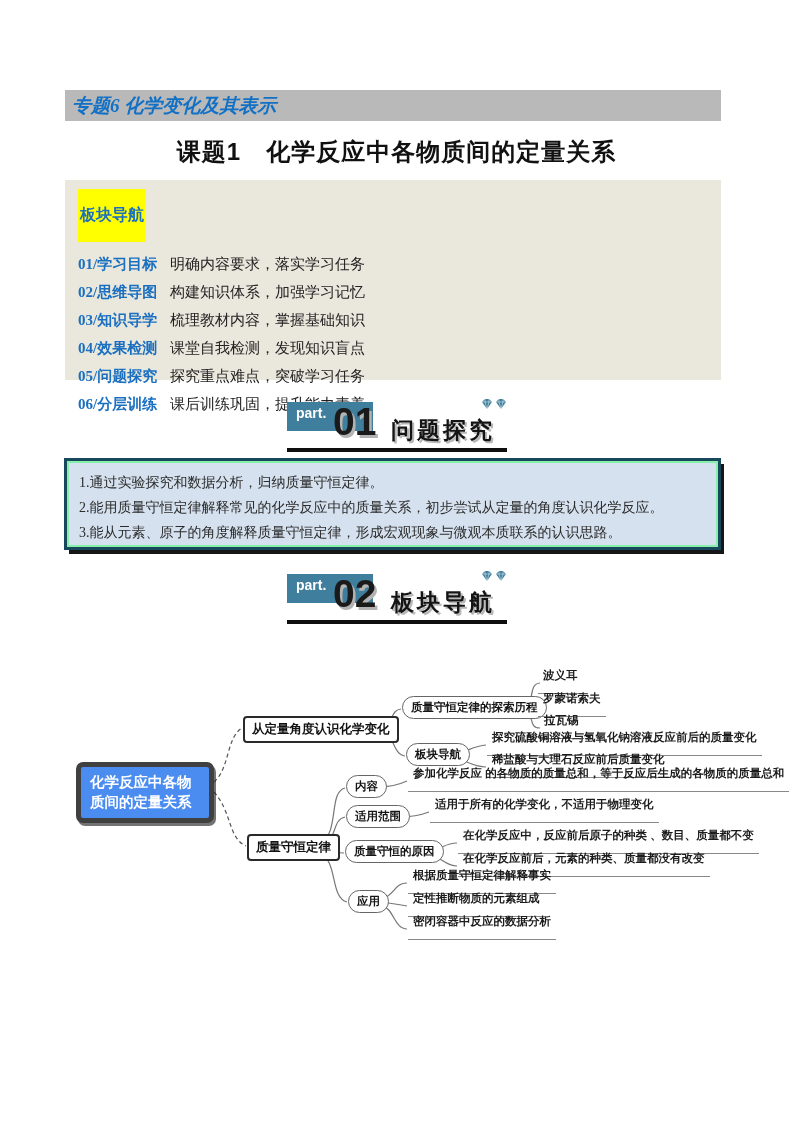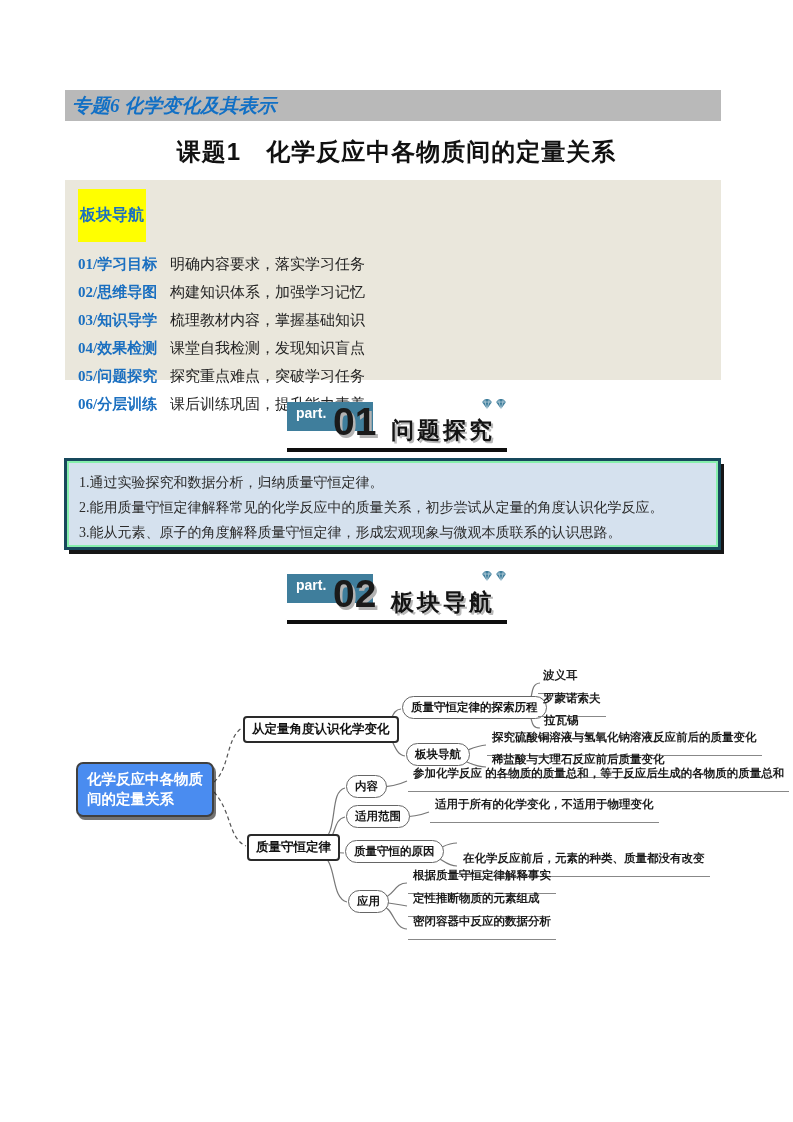--- a/index.html
+++ b/index.html
@@ -44,21 +44,21 @@
     box-shadow:4px 5px 0 -1px #161616; }
   .goals-inner { width:100%; height:100%; background:#d5e1ee; padding:7px 10px; }
   .goal-line { font-family:"Liberation Serif", serif; font-size:14px; color:#2b2b2b;
     line-height:25px; white-space:nowrap; }
 
   
   .mindmap { position:absolute; left:0; top:640px; width:793px; height:330px; }
   .mindmap svg { position:absolute; left:0; top:0; }
   .mm-node { position:absolute; white-space:nowrap; }
   .mm-root { left:76px; top:122px; width:138px; background:#4a8cf0; color:#fff;
-    border:2px solid #404040; border-radius:7px; padding:5px 9px;
+    border:5px solid #404040; border-radius:7px; padding:5px 9px;
     font-size:14.5px; font-weight:bold; line-height:1.4; white-space:normal;
     box-shadow:2px 3px 0 rgba(40,40,40,0.65); }
   .mm-branch { background:#fff; border:2px solid #2a2a2a; border-radius:4px;
     padding:3px 7px; font-size:12.5px; font-weight:bold; color:#111; }
   .mm-mid { background:#fff; border:1.6px solid #666; border-radius:12px;
     padding:3px 8px; font-size:11.5px; font-weight:bold; color:#151515; }
   .mm-leaf { font-size:11.5px; font-weight:bold; color:#1c1c1c;
     padding:0 5px 10px 5px; border-bottom:1.4px solid #888; }
 </style>
 </head>
@@ -182,20 +182,21 @@
     <div class="mm-node mm-leaf" style="left:487px; top:90px;">探究硫酸铜溶液与氢氧化钠溶液反应前后的质量变化</div>
     <div class="mm-node mm-leaf" style="left:487px; top:112px;">稀盐酸与大理石反应前后质量变化</div>
 
     <div class="mm-node mm-mid" style="left:346px; top:135px;">内容</div>
     <div class="mm-node mm-leaf" style="left:408px; top:126px;">参加化学反应 的各物质的质量总和，等于反应后生成的各物质的质量总和</div>
 
     <div class="mm-node mm-mid" style="left:346px; top:165px;">适用范围</div>
     <div class="mm-node mm-leaf" style="left:430px; top:157px;">适用于所有的化学变化，不适用于物理变化</div>
 
     <div class="mm-node mm-mid" style="left:345px; top:200px;">质量守恒的原因</div>
+    <div class="mm-node mm-leaf" style="left:458px; top:188px;">在化学反应中，反应前后原子的种类 、数目、质量都不变</div>
     <div class="mm-node mm-leaf" style="left:458px; top:211px;">在化学反应前后，元素的种类、质量都没有改变</div>
 
     <div class="mm-node mm-mid" style="left:348px; top:250px;">应用</div>
     <div class="mm-node mm-leaf" style="left:408px; top:228px;">根据质量守恒定律解释事实</div>
     <div class="mm-node mm-leaf" style="left:408px; top:251px;">定性推断物质的元素组成</div>
     <div class="mm-node mm-leaf" style="left:408px; top:274px;">密闭容器中反应的数据分析</div>
   </div>
 
 </div>
 

